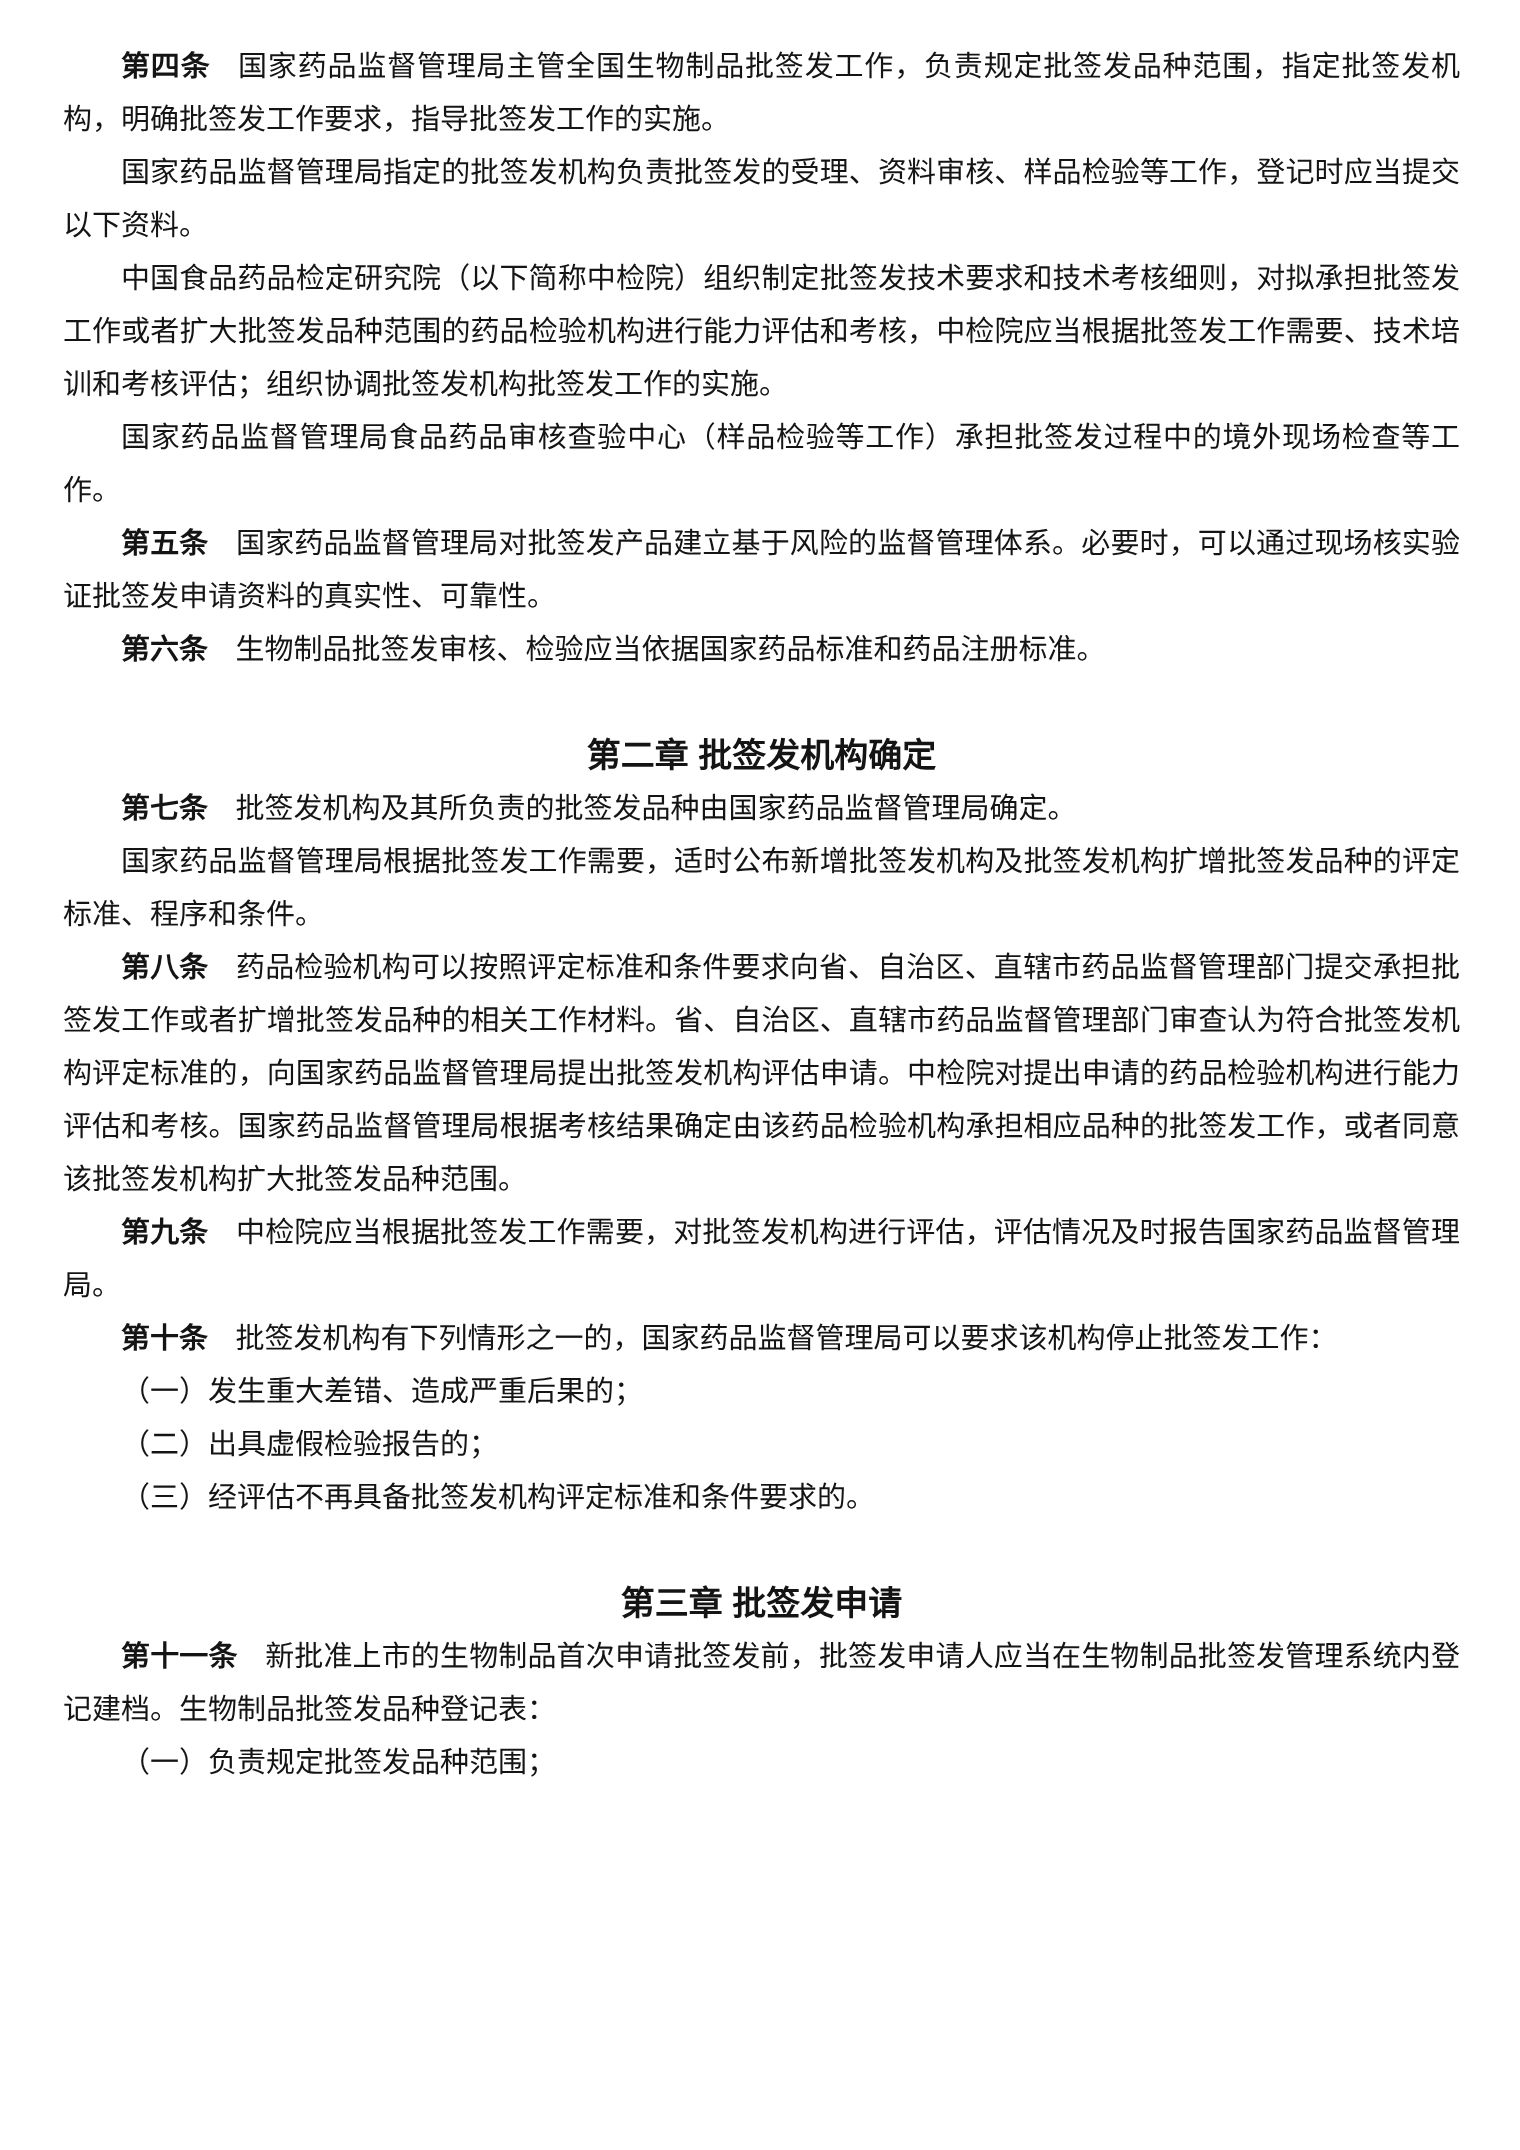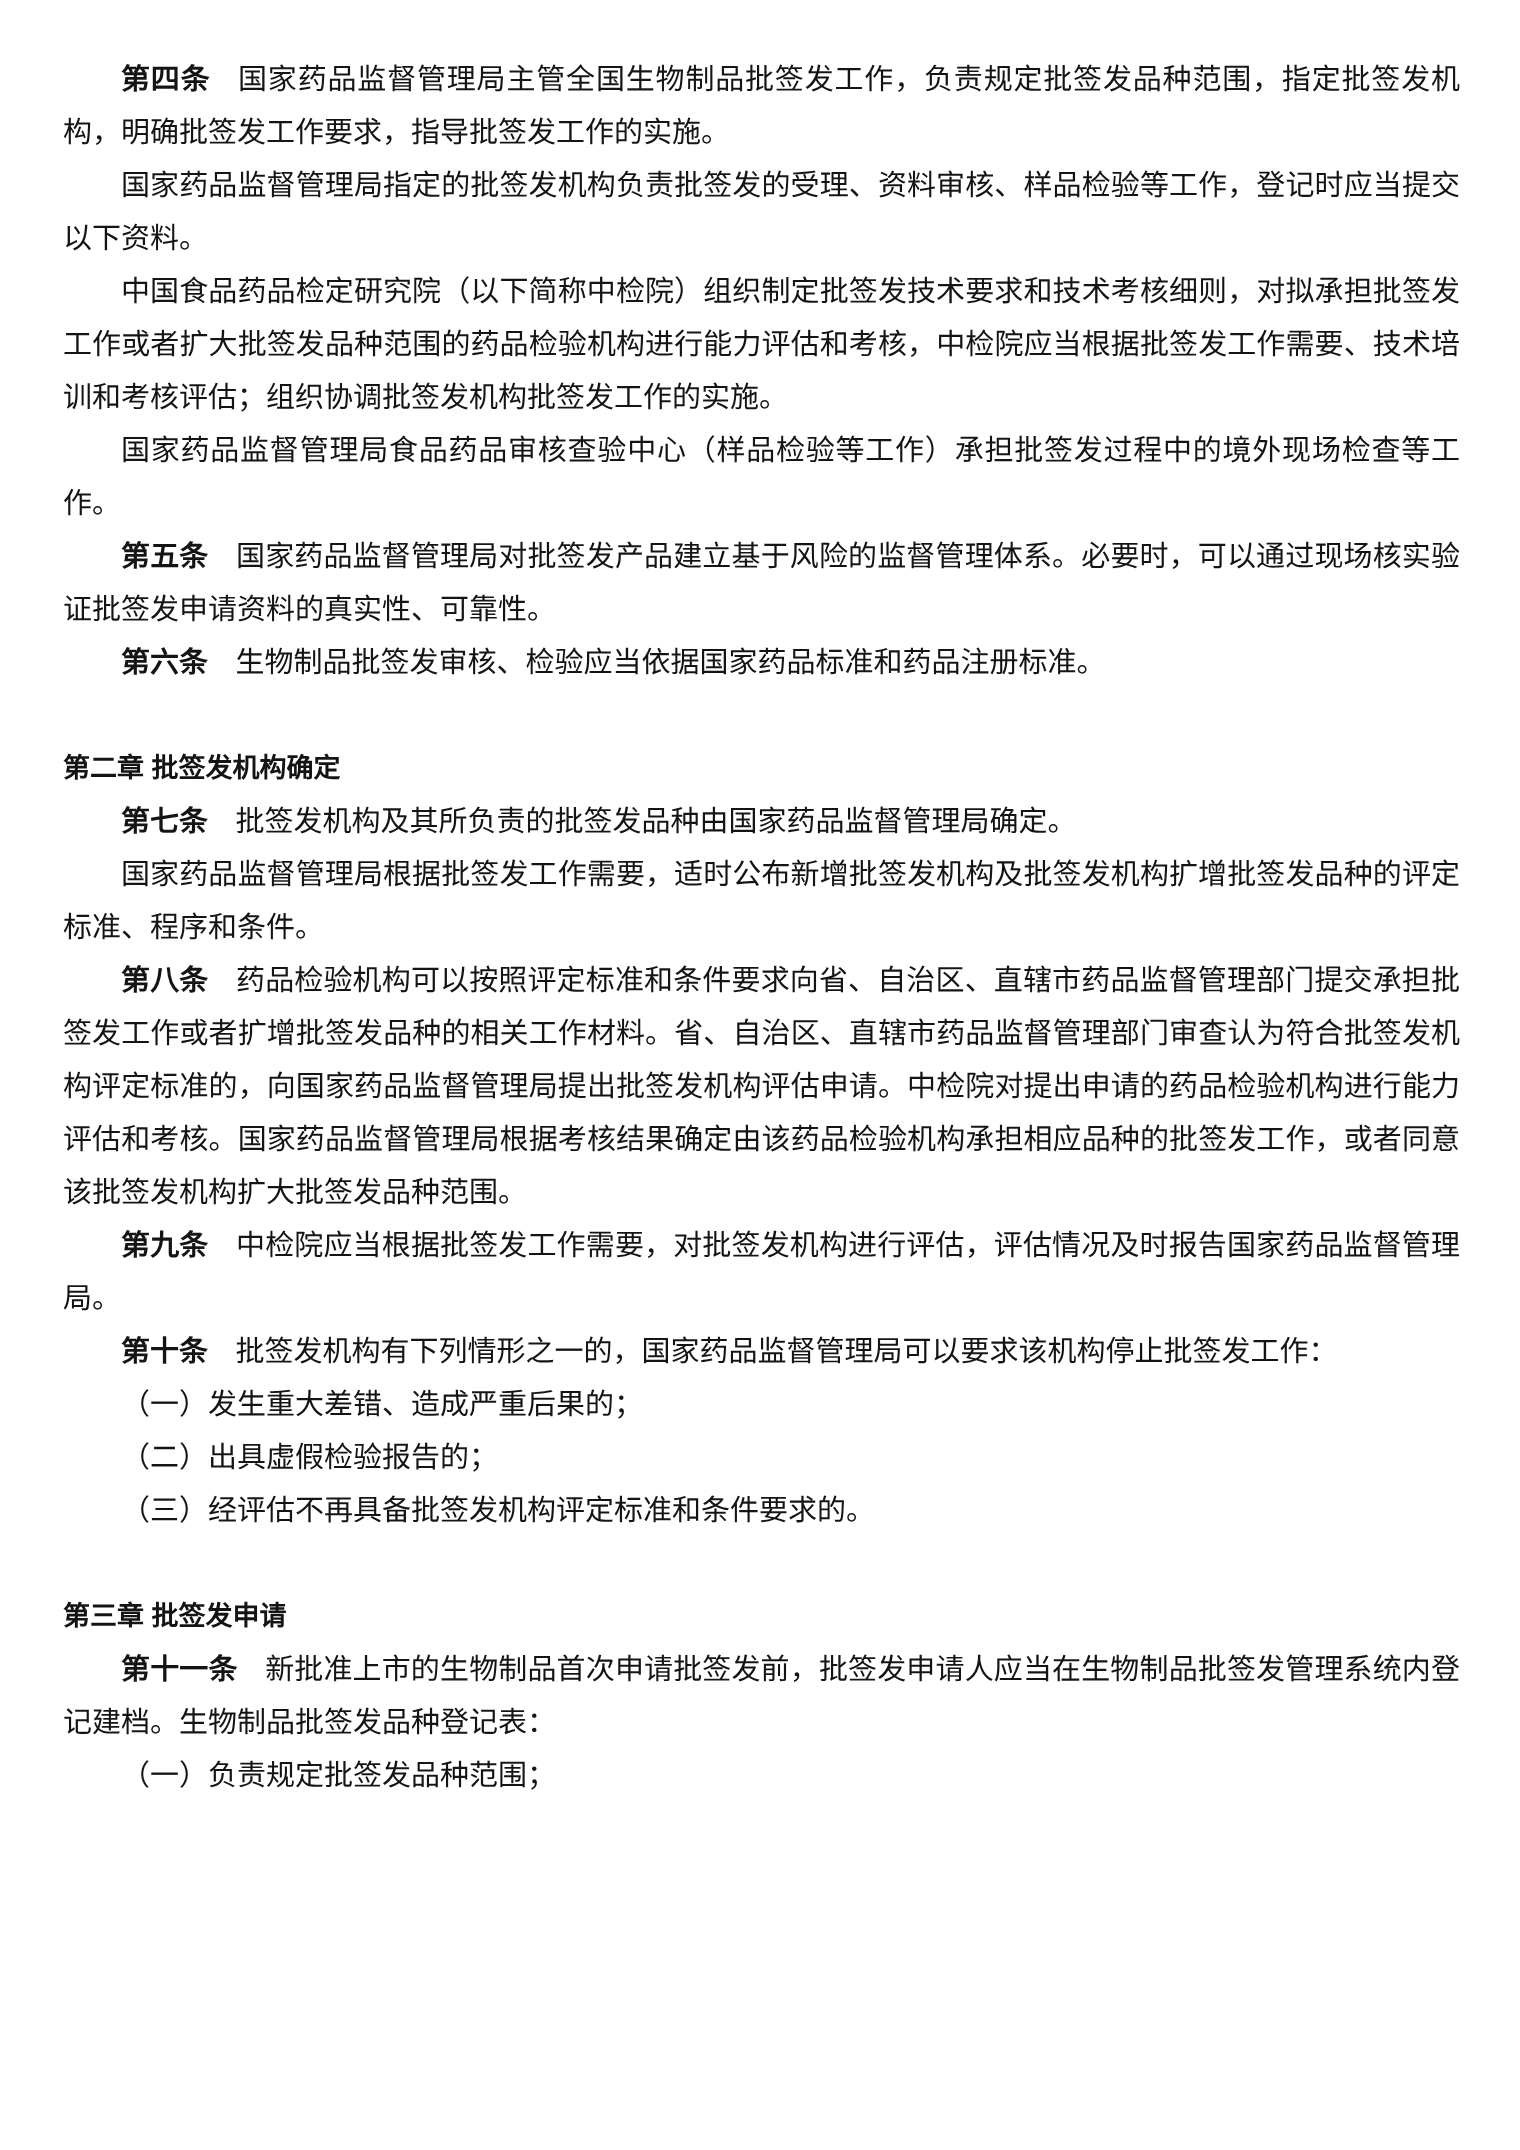--- a/index.html
+++ b/index.html
@@ -10,21 +10,21 @@
   body {
     width: 1520px;
     height: 2150px;
     overflow: hidden;
     font-family: "Liberation Serif", serif;
   }
   .page {
     box-sizing: border-box;
     width: 1520px;
     height: 2150px;
-    padding: 53px 60px 40px 63px;
+    padding: 40px 60px 40px 63px;
     background: #ffffff;
     color: #141414;
   }
   .para {
     margin: 0;
     font-size: 29px;
     line-height: 53px;
     text-align: justify;
     text-justify: inter-character;
     text-indent: 2em;
@@ -32,23 +32,23 @@
   }
   .article-label {
     font-family: "Liberation Sans", sans-serif;
     font-weight: 700;
     margin-right: 0.95em;
   }
   .chapter {
     margin: 53px 0 0 0;
     font-family: "Liberation Sans", sans-serif;
     font-weight: 700;
-    font-size: 27px;
+    font-size: 34px;
     line-height: 53px;
-    text-align: left;
+    text-align: center;
     text-indent: 0;
   }
 </style>
 </head>
 <body>
 
 <div class="page">
     <p class="para"><b class="article-label">第四条</b><span>国家药品监督管理局主管全国生物制品批签发工作，负责规定批签发品种范围，指定批签发机构，明确批签发工作要求，指导批签发工作的实施。</span></p>
     <p class="para">国家药品监督管理局指定的批签发机构负责批签发的受理、资料审核、样品检验等工作，登记时应当提交以下资料。</p>
     <p class="para">中国食品药品检定研究院（以下简称中检院）组织制定批签发技术要求和技术考核细则，对拟承担批签发工作或者扩大批签发品种范围的药品检验机构进行能力评估和考核，中检院应当根据批签发工作需要、技术培训和考核评估；组织协调批签发机构批签发工作的实施。</p>

